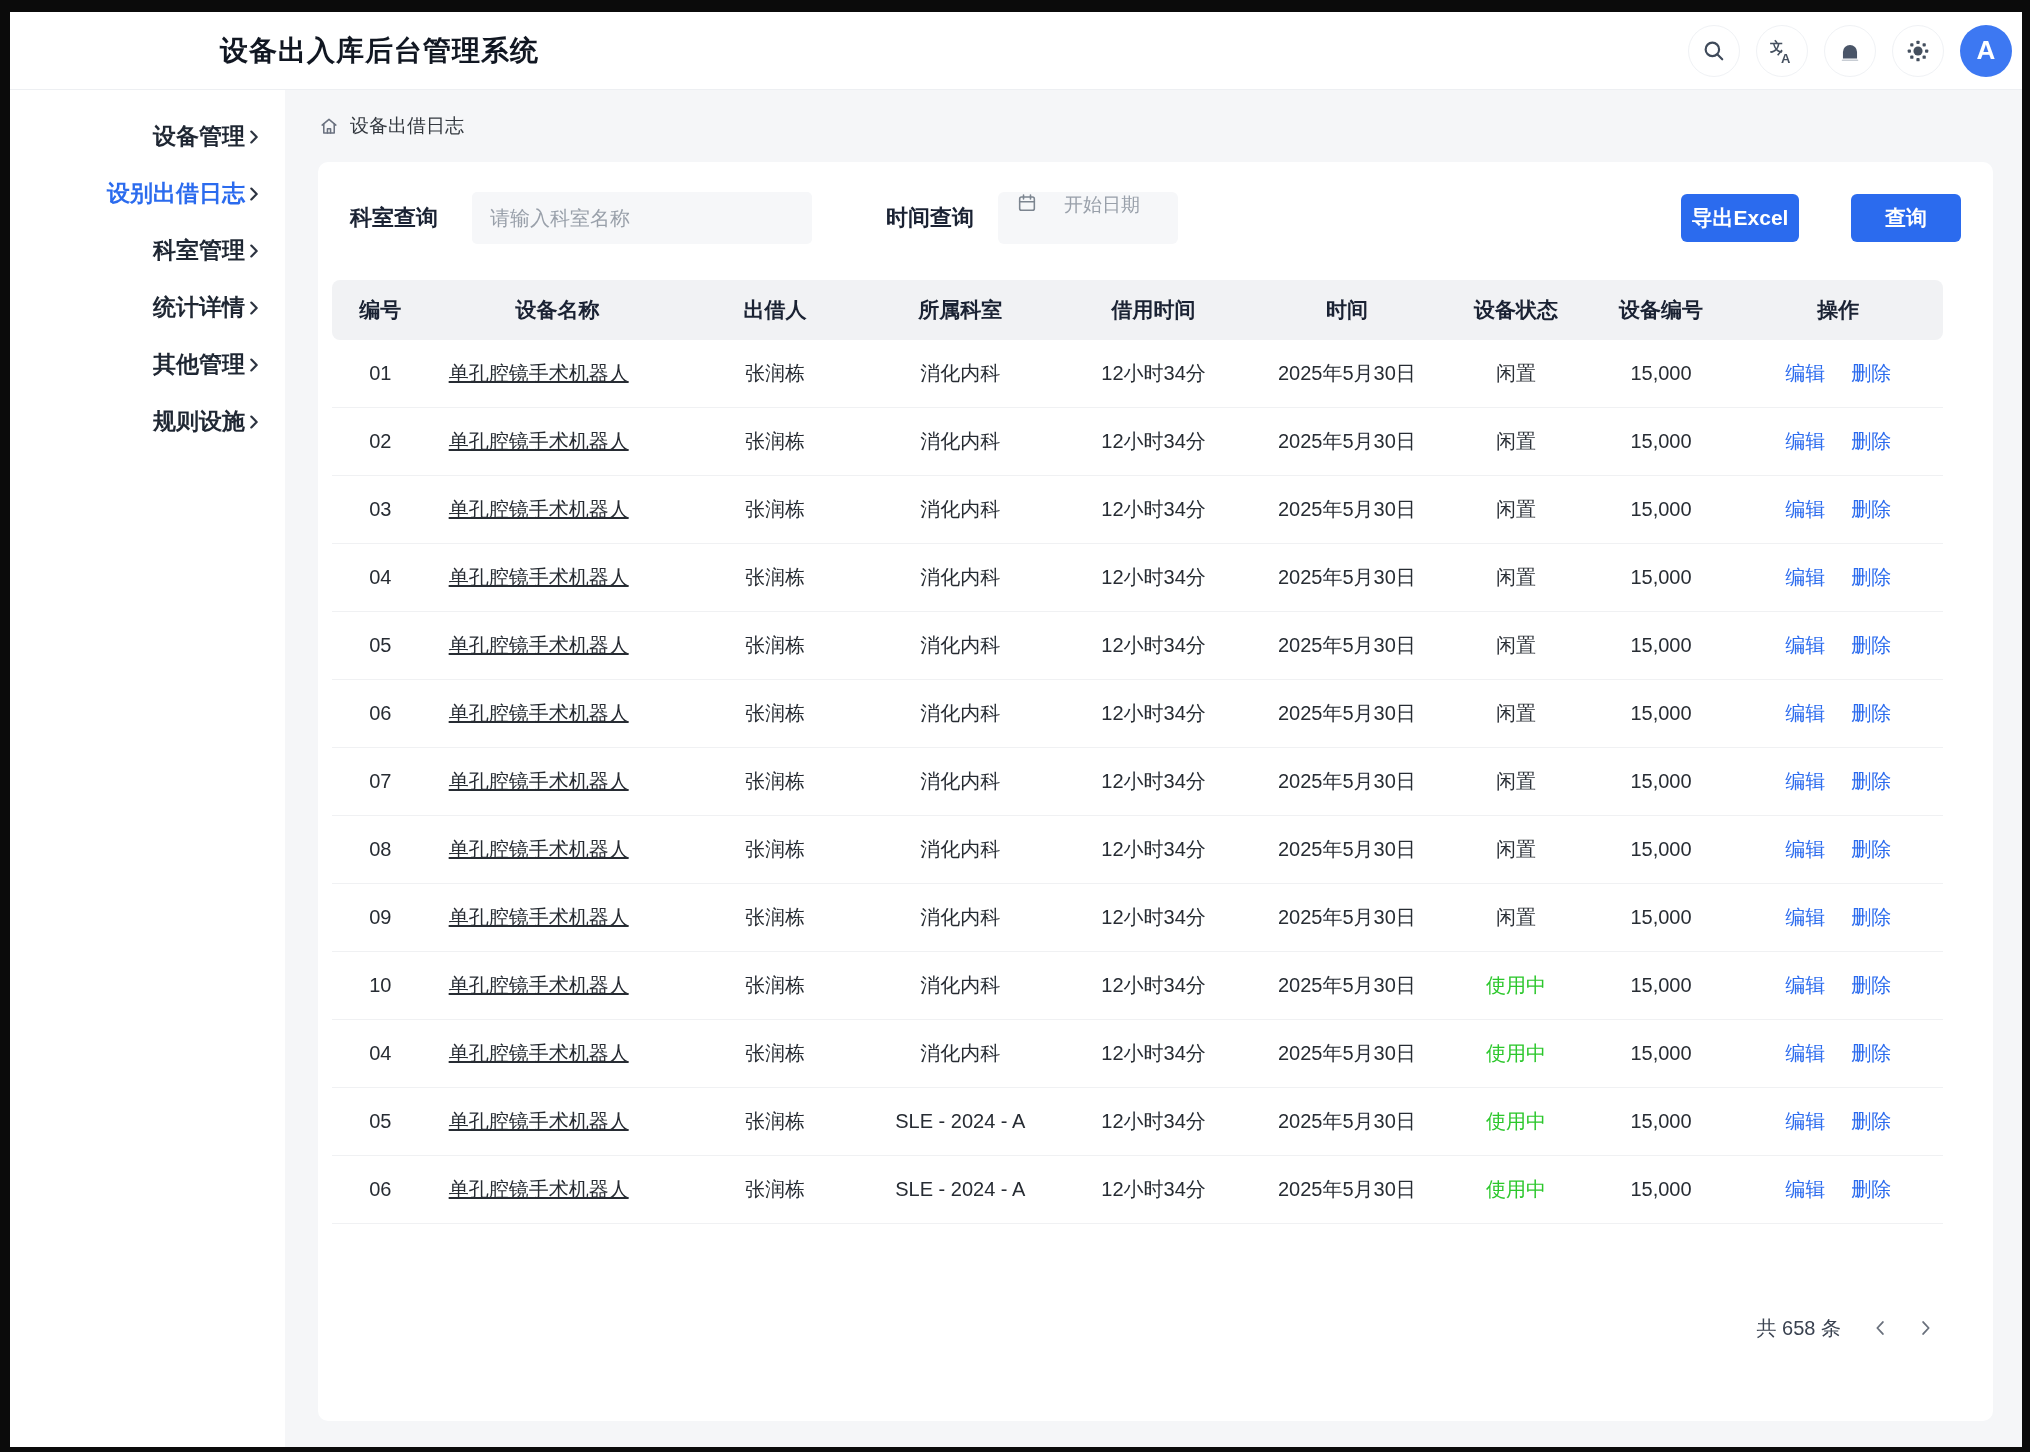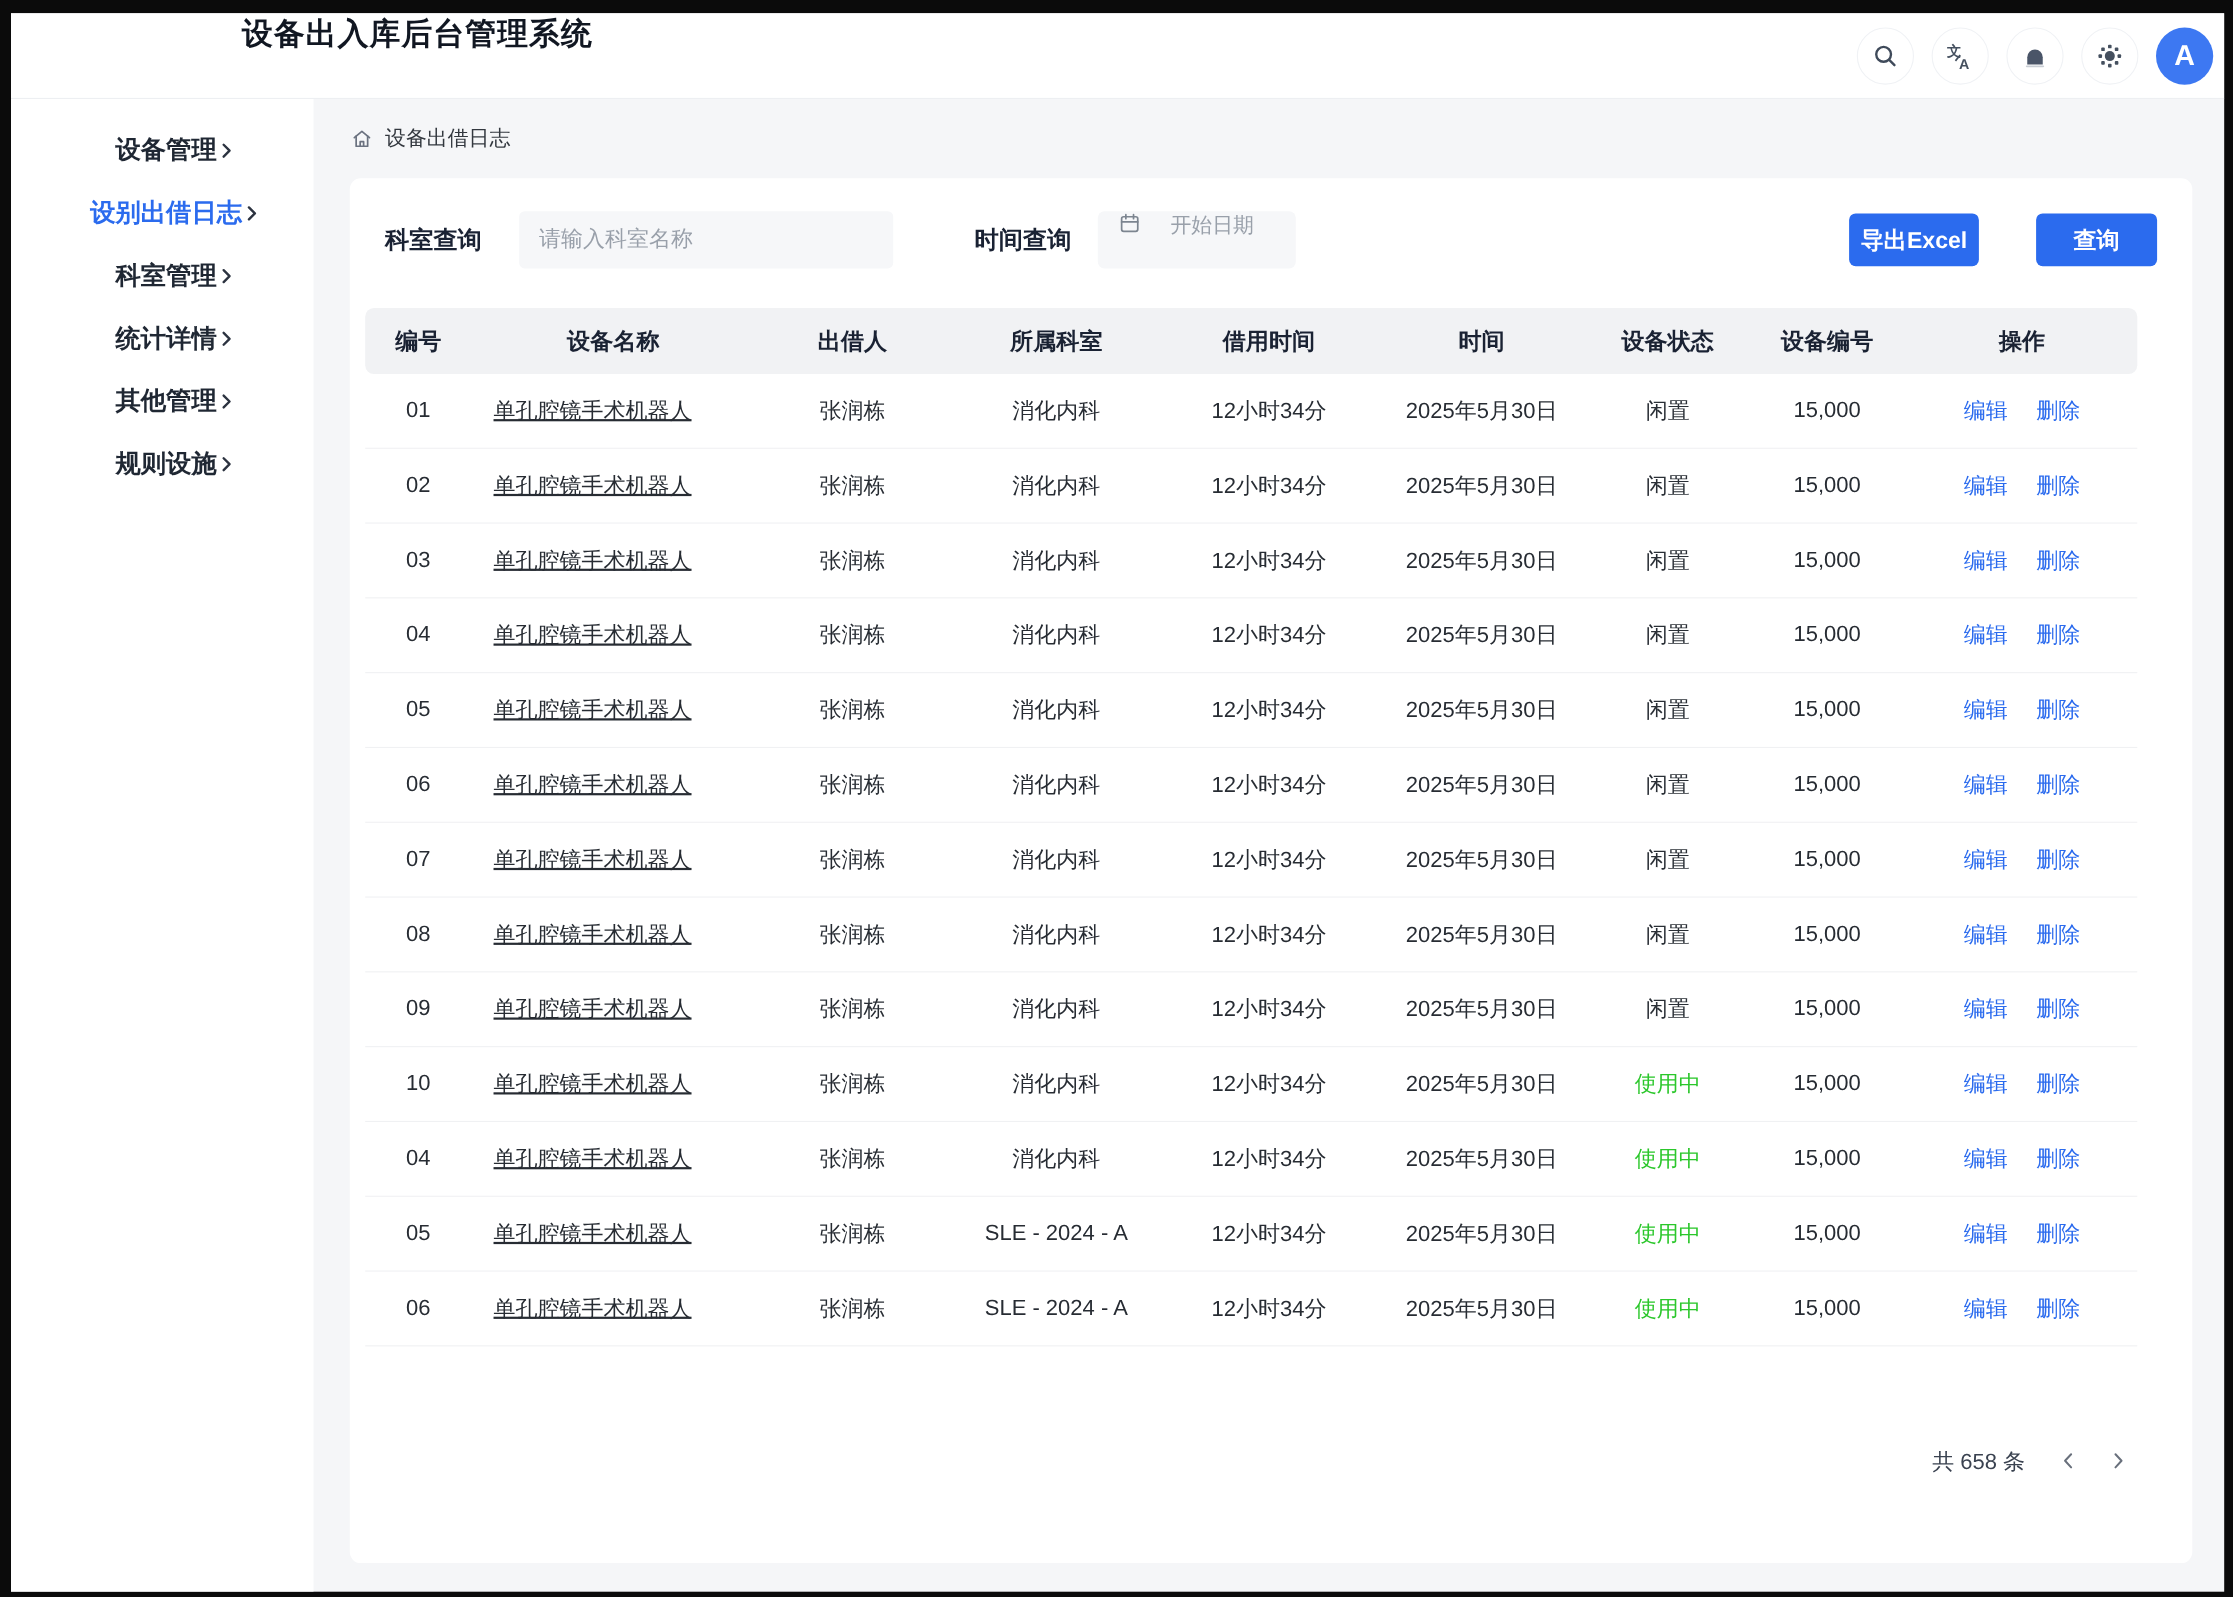--- a/index.html
+++ b/index.html
@@ -20,30 +20,30 @@
   html,body{width:2030px;height:1452px;}
   body{
     background:#0B0B0B;
     padding:12px 8px 5px 10px;
     font-family:"Liberation Sans","DejaVu Sans",sans-serif;
     overflow:hidden;
   }
   .app{width:100%;height:1435px;background:var(--bg-gray);display:flex;flex-direction:column;overflow:hidden;}
 
   
-  .topbar{height:78px;background:#fff;border-bottom:1px solid var(--line);display:flex;flex-shrink:0;}
+  .topbar{height:78px;background:#fff;border-bottom:1px solid var(--line);display:flex;align-items:center;flex-shrink:0;}
   .app-title{margin-left:210px;font-size:28px;font-weight:700;color:#111722;letter-spacing:1px;}
   .topbar-right{margin-left:auto;margin-right:10px;display:flex;align-items:center;gap:16px;}
   .icon-btn{width:52px;height:52px;border-radius:50%;background:#fff;border:1px solid #F0F2F5;display:flex;align-items:center;justify-content:center;cursor:pointer;}
   .avatar{width:52px;height:52px;border-radius:50%;background:#3D78F2;color:#fff;font-size:26px;font-weight:600;display:flex;align-items:center;justify-content:center;cursor:pointer;}
 
   
   .body{flex:1;display:flex;min-height:0;}
   .sidebar{width:275px;background:#fff;padding-top:18px;flex-shrink:0;}
-  .side-item{height:57px;display:flex;align-items:center;justify-content:center;padding:0 22px 0 47px;font-size:23px;font-weight:600;color:#1F2733;cursor:pointer;}
+  .side-item{height:57px;display:flex;align-items:center;justify-content:flex-end;padding:0 22px 0 47px;font-size:23px;font-weight:600;color:#1F2733;cursor:pointer;}
   .side-item .chev{display:flex;color:#2C3340;}
   .side-item.active{color:var(--accent);}
   .side-item.active .chev{color:#2C3340;}
 
   .content{flex:1;padding:0 29px 0 33px;display:flex;flex-direction:column;min-width:0;}
   .breadcrumb{height:72px;display:flex;align-items:center;gap:10px;font-size:19px;color:#33383F;flex-shrink:0;}
 
   
   .card{background:#fff;border-radius:10px;height:1259px;display:flex;flex-direction:column;overflow:hidden;}
 

